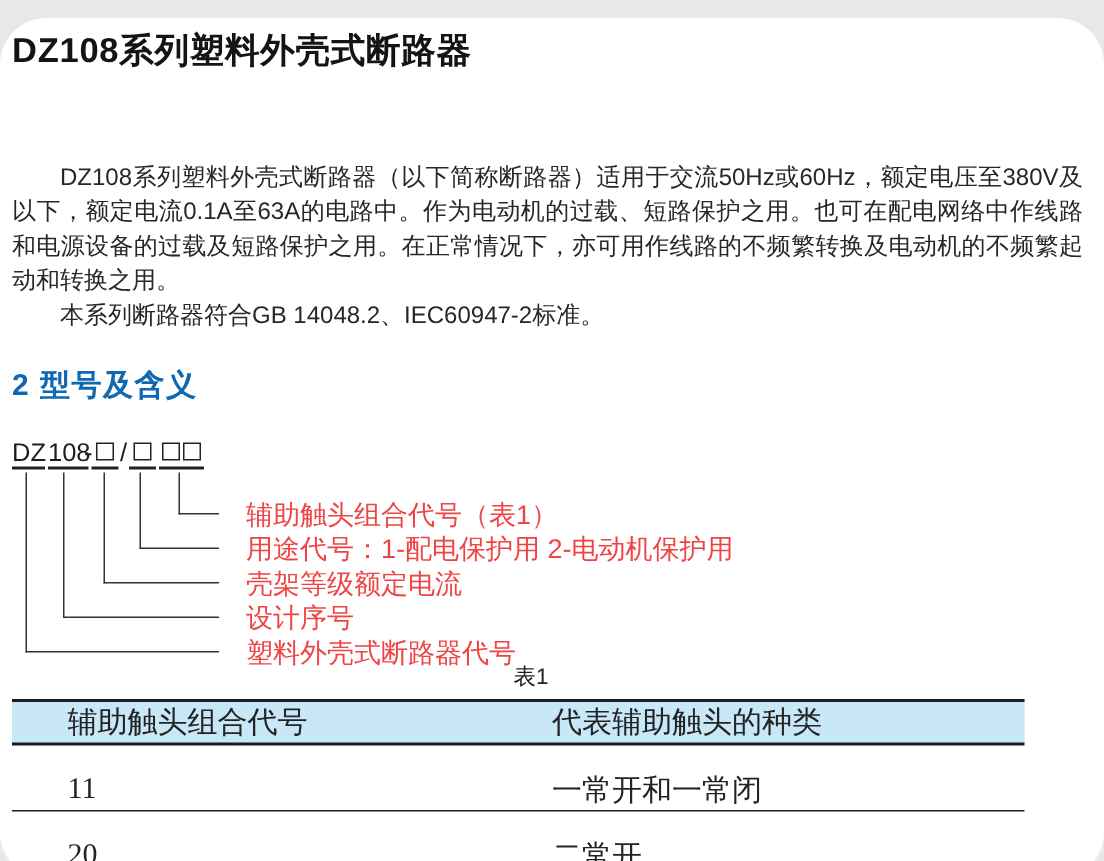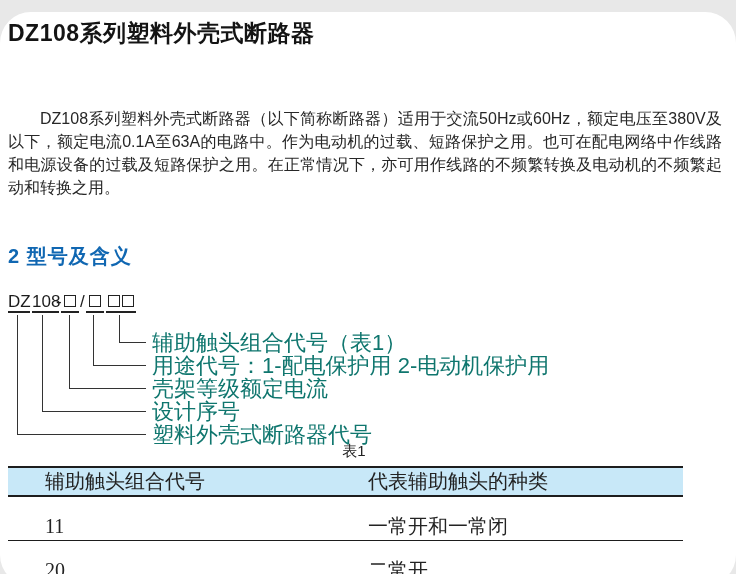--- a/index.html
+++ b/index.html
@@ -36,22 +36,22 @@
   }
   .mbox{
     display:inline-block;width:10px;height:10px;border:1.5px solid #222;
     box-sizing:content-box;margin:0 1px;
   }
   .conn{
     position:absolute;box-sizing:border-box;
     border-left:1.5px solid #333;border-bottom:1.5px solid #333;
   }
   .dlabel{
-    position:absolute;left:152px;height:22px;line-height:22px;
-    font-size:22px;color:#0f766e;white-space:nowrap;
+    position:absolute;left:164px;height:22px;line-height:22px;
+    font-size:18px;color:#ef4444;white-space:nowrap;
   }
   
   .tbl-caption{
     position:absolute;left:8px;top:430px;width:692px;text-align:center;
     font-size:15px;color:#222;
   }
   table.aux{
     position:absolute;left:8px;top:454px;width:675px;
     border-collapse:collapse;table-layout:fixed;
     font-size:20px;color:#232323;
@@ -72,20 +72,21 @@
 </head>
 <body>
 
 <div class="page">
 
   <div class="doc-title">DZ108系列塑料外壳式断路器</div>
 
 
   <div class="body-text">
     <p>DZ108系列塑料外壳式断路器（以下简称断路器）适用于交流50Hz或60Hz，额定电压至380V及以下，额定电流0.1A至63A的电路中。作为电动机的过载、短路保护之用。也可在配电网络中作线路和电源设备的过载及短路保护之用。在正常情况下，亦可用作线路的不频繁转换及电动机的不频繁起动和转换之用。</p>
+    <p>本系列断路器符合GB 14048.2、IEC60947-2标准。</p>
   </div>
 
   <div class="sec-heading sec2-pos">2 型号及含义</div>
 
   <div class="diagram">
 
     <span class="seg" style="left:8px;width:22px;">DZ</span>
     <span class="seg" style="left:32px;width:27px;">108</span>
     <span class="plain" style="left:56px;">-</span>
     <span class="seg" style="left:61px;width:18px;"><span class="mbox"></span></span>

